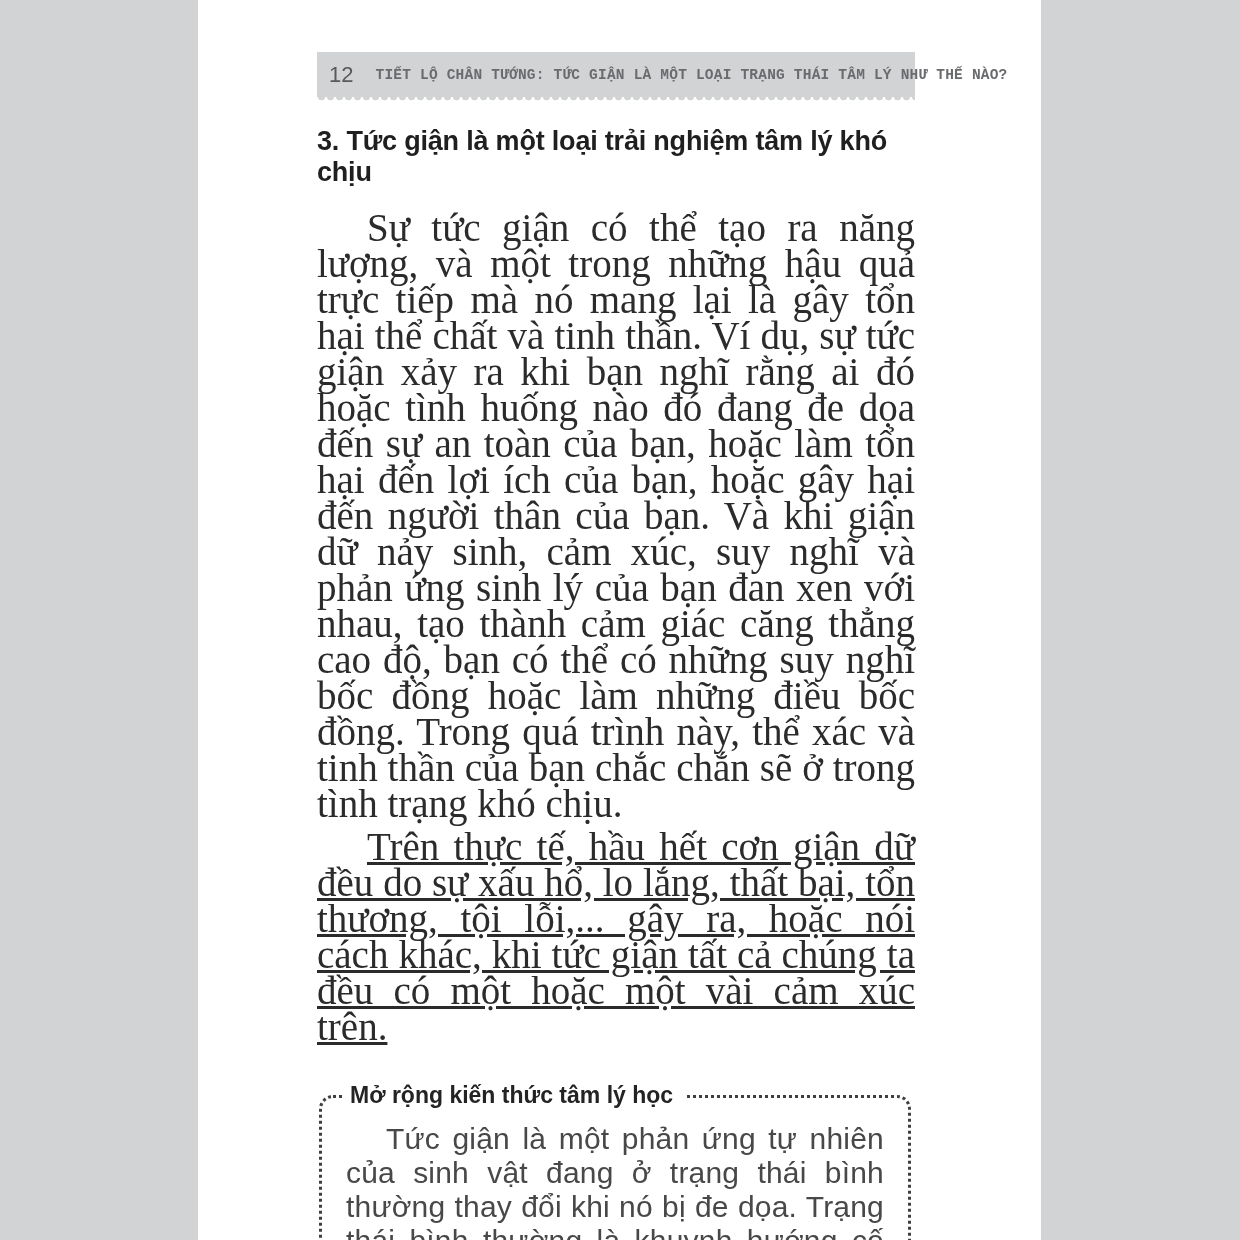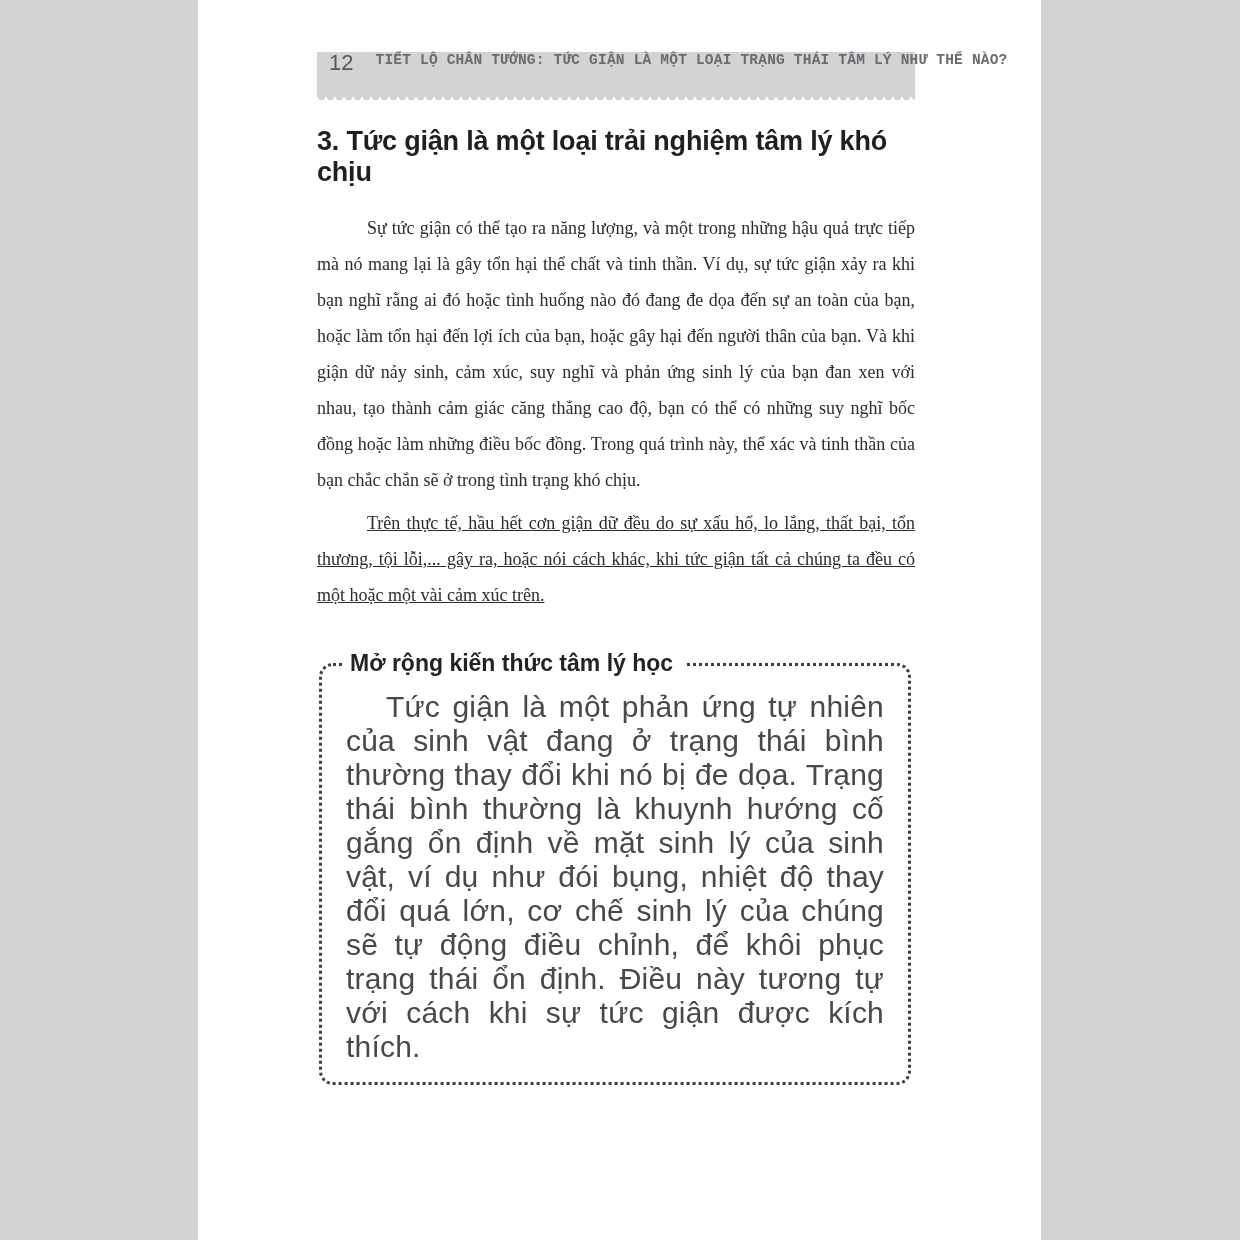--- a/index.html
+++ b/index.html
@@ -35,21 +35,21 @@
   }
 
   
   .running-header {
     margin-top: 52px;
   }
   .running-header-bar {
     height: 45px;
     background: #d1d3d5;
     display: flex;
-    align-items: flex-start;
+    align-items: center;
     padding: 0 22px 0 12px;
   }
   .scallop-edge {
     height: 6px;
     background-image: radial-gradient(circle at 4.5px 0px, #d1d3d5 3.2px, rgba(0,0,0,0) 3.6px);
     background-size: 9px 6px;
     background-repeat: repeat-x;
   }
   .page-number {
     font-family: "Liberation Sans", "DejaVu Sans", sans-serif;
@@ -77,21 +77,21 @@
   .section-heading {
     margin-top: 23px;
     font-family: "Liberation Sans", "DejaVu Sans", sans-serif;
     font-size: 27px;
     font-weight: 700;
     color: #1f1f20;
     letter-spacing: -0.2px;
   }
 
   .body-paragraph {
-    font-size: 18px;
+    font-size: 39px;
     line-height: 36px;
     color: #2b2b2c;
     text-align: justify;
     text-indent: 50px;
   }
   .body-paragraph.first { margin-top: 22px; }
   .body-paragraph.second { margin-top: 7px; text-decoration: underline; }
 
   
   .knowledge-box {

